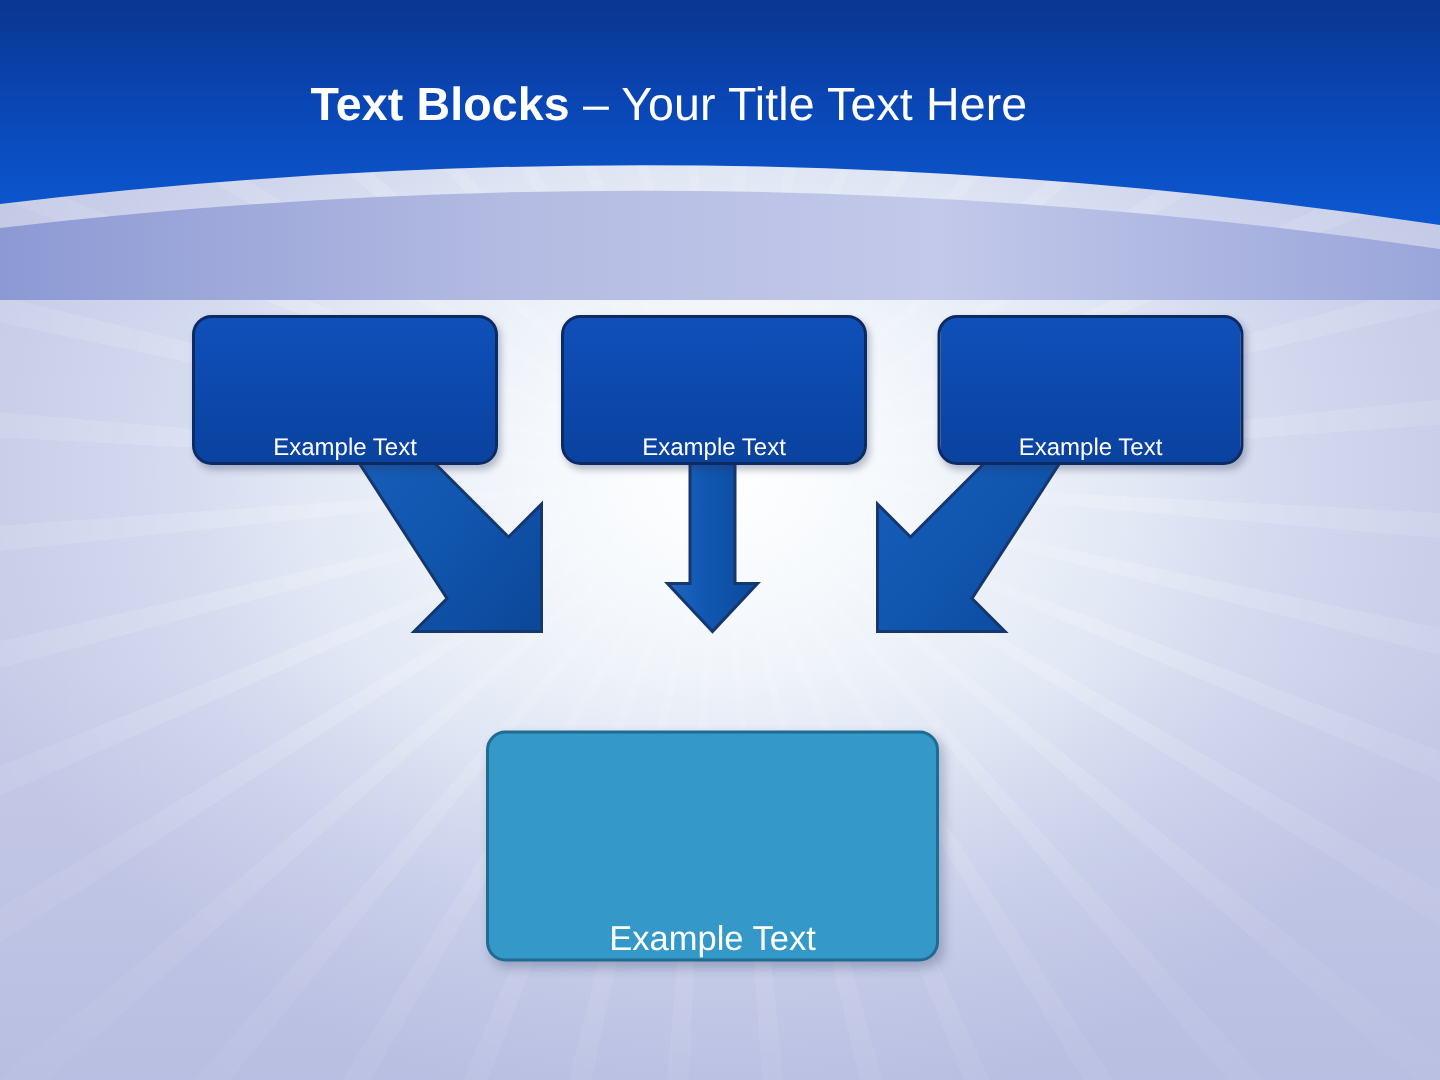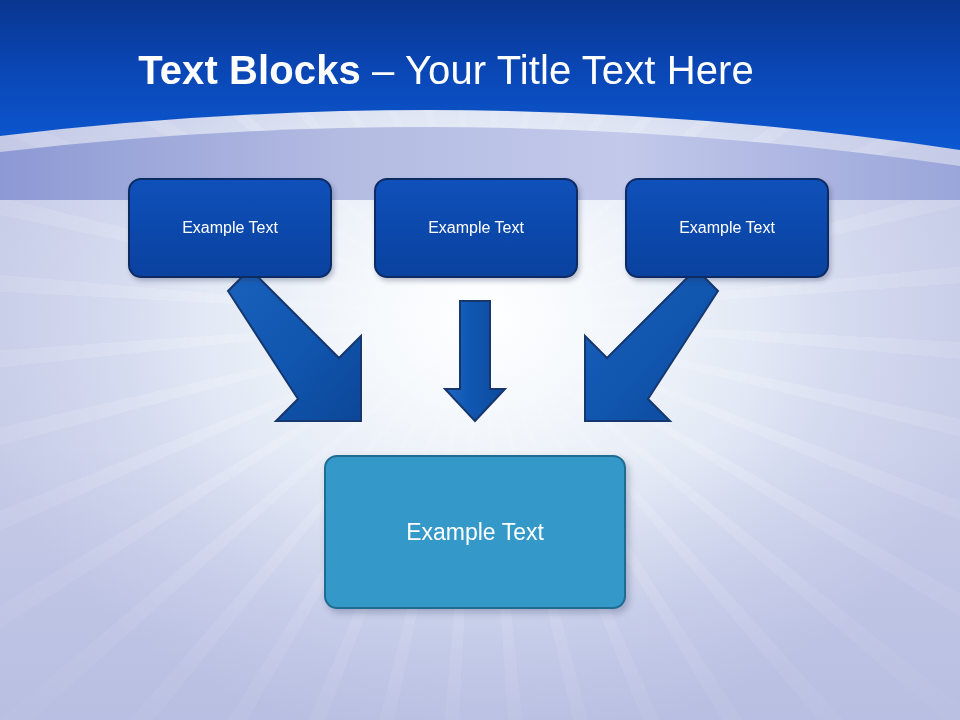--- a/index.html
+++ b/index.html
@@ -55,38 +55,39 @@
     width: 960px; height: 200px;
   }
   .banner svg { display: block; }
 
   .title {
     position: absolute;
     left: 0; top: 51px;
     width: 892px;
     text-align: center;
     color: #ffffff;
-    font-size: 40px;
+    font-size: 31px;
     line-height: 38px;
     letter-spacing: 0.1px;
     white-space: nowrap;
   }
   .title .strong { font-weight: 700; }
   .title .light  { font-weight: 400; }
 
   
   .node {
     position: absolute;
     box-sizing: border-box;
     border-radius: 13px;
     display: flex;
-    align-items: center;
+    align-items: flex-end;
     justify-content: center;
     text-align: center;
     color: #ffffff;
+    margin-top: 32px;
   }
   .node-top {
     width: 204px;
     height: 100px;
     top: 178px;
     background: linear-gradient(180deg, #0f50b9 0%, #0c49ad 48%, #0a429f 100%);
     border: 2px solid #0d2a63;
     font-size: 16px;
     box-shadow: 2px 3px 5px rgba(40,50,90,0.30);
   }

